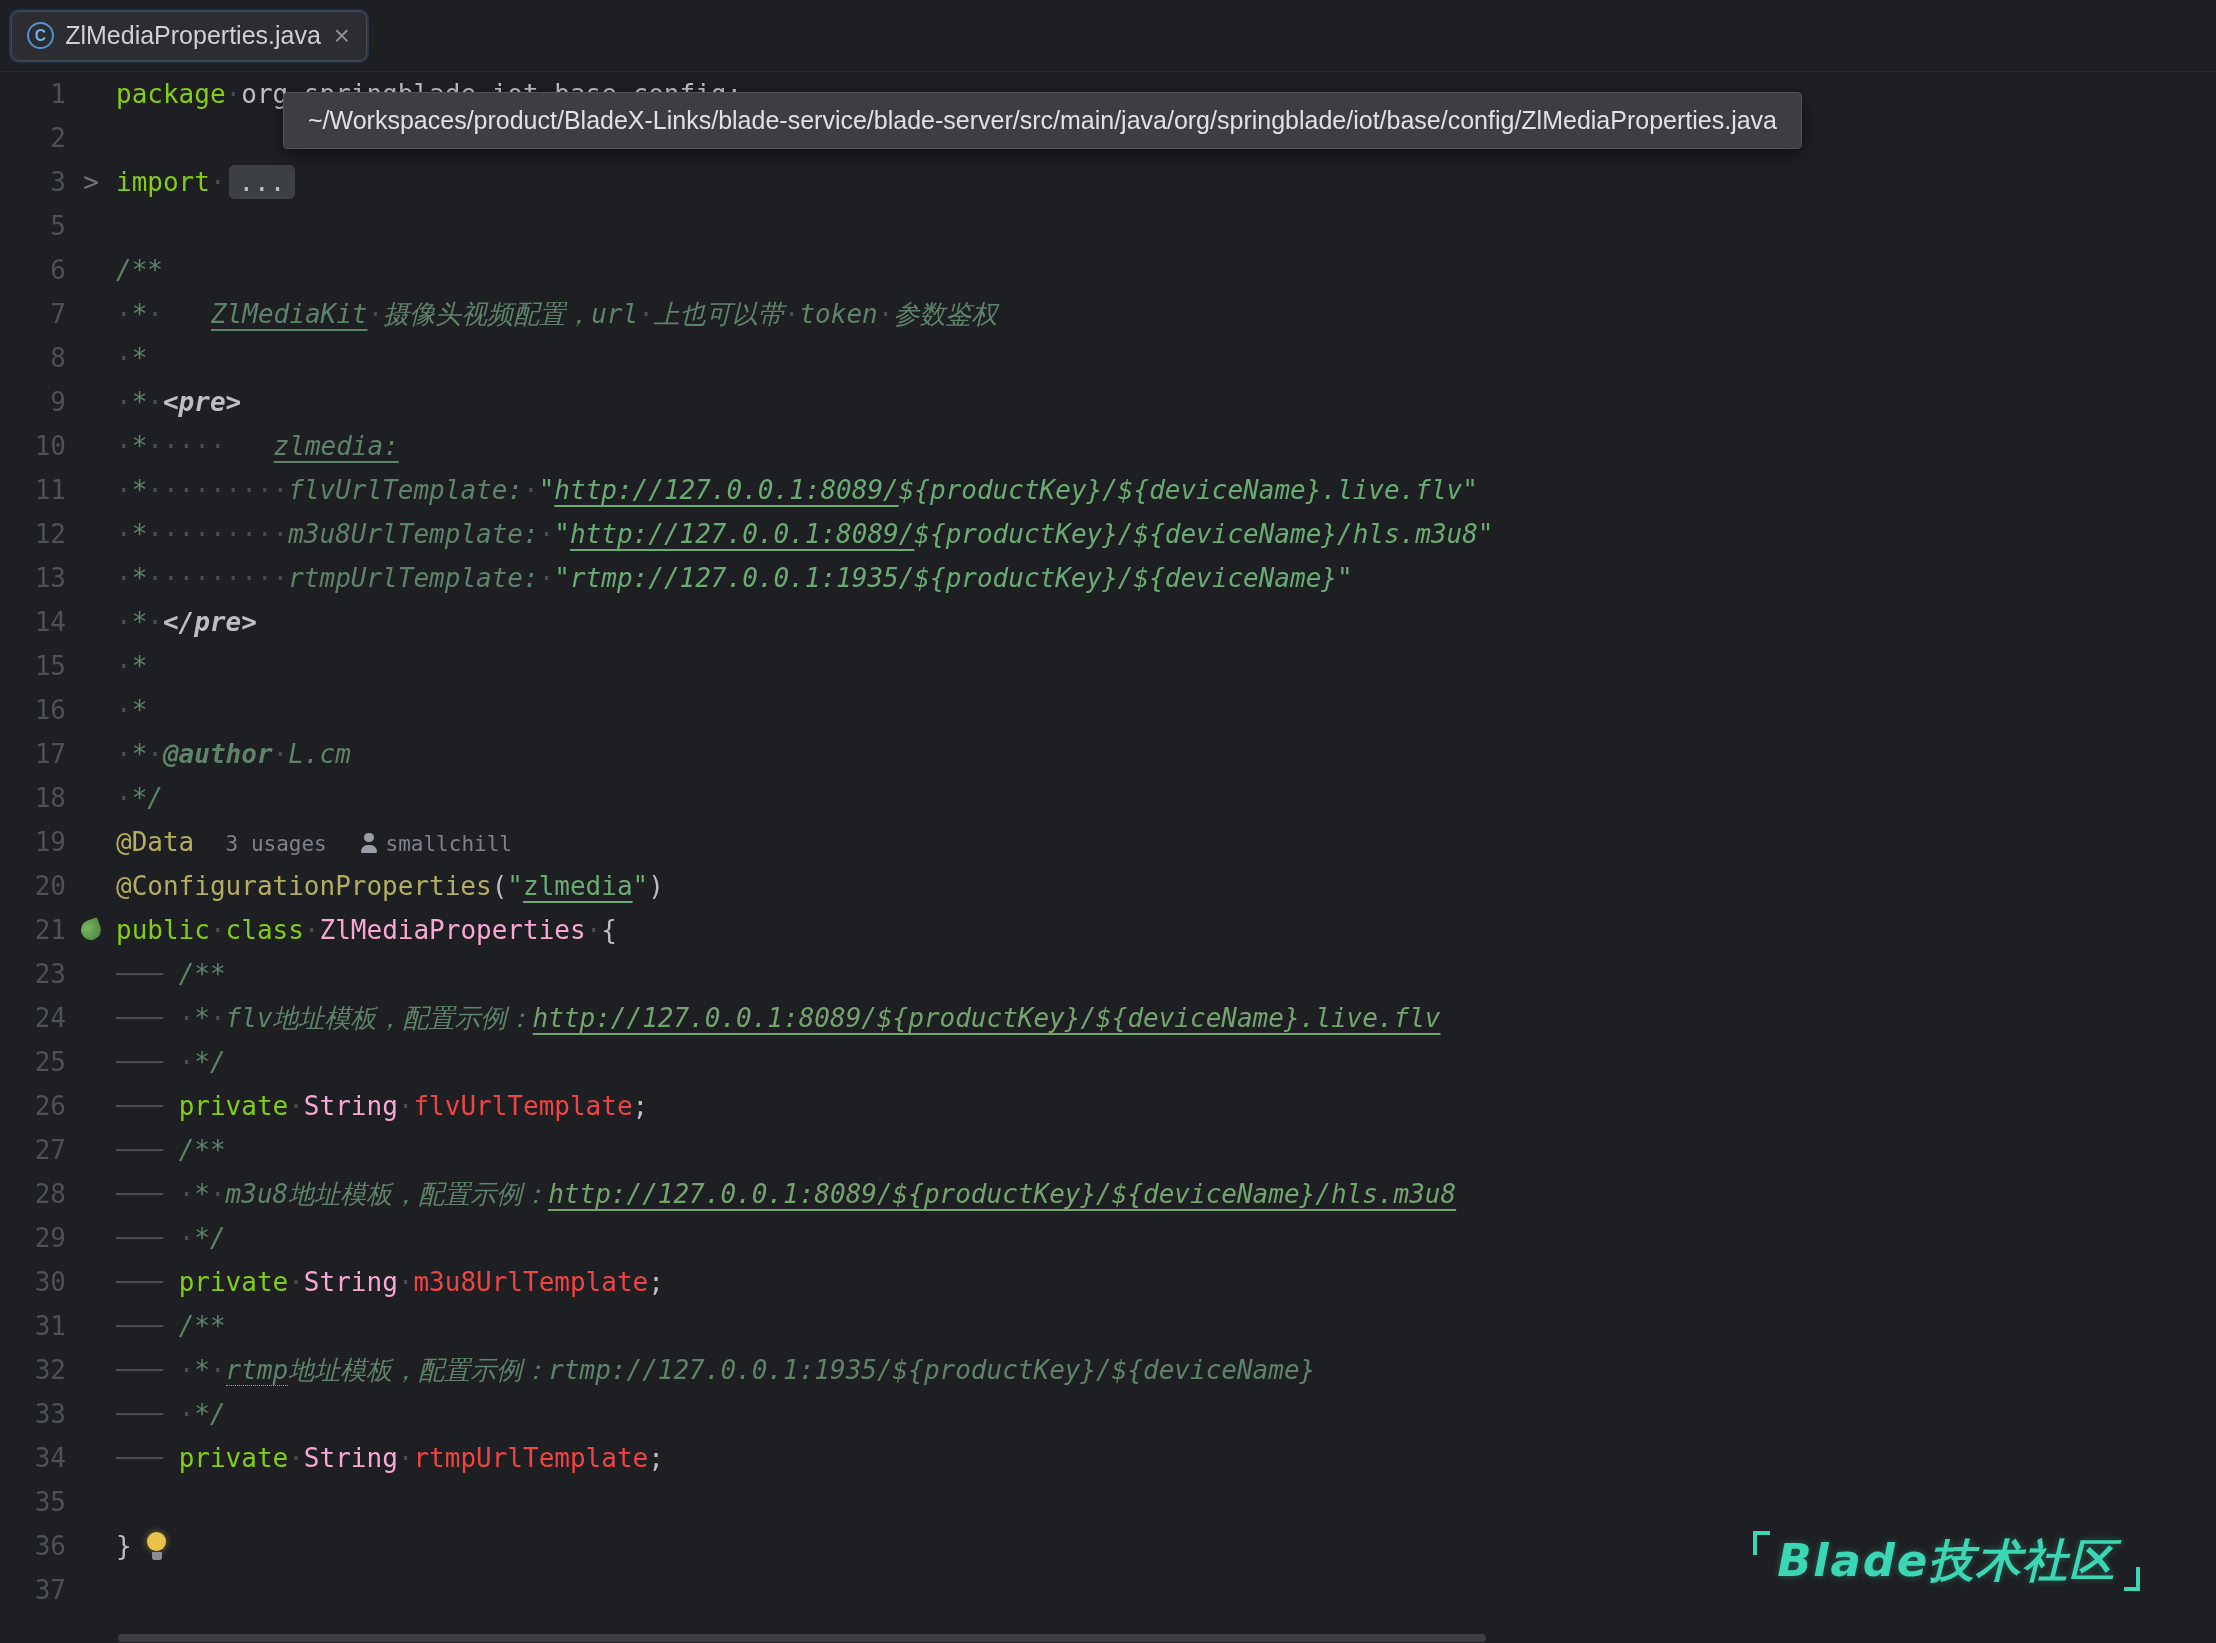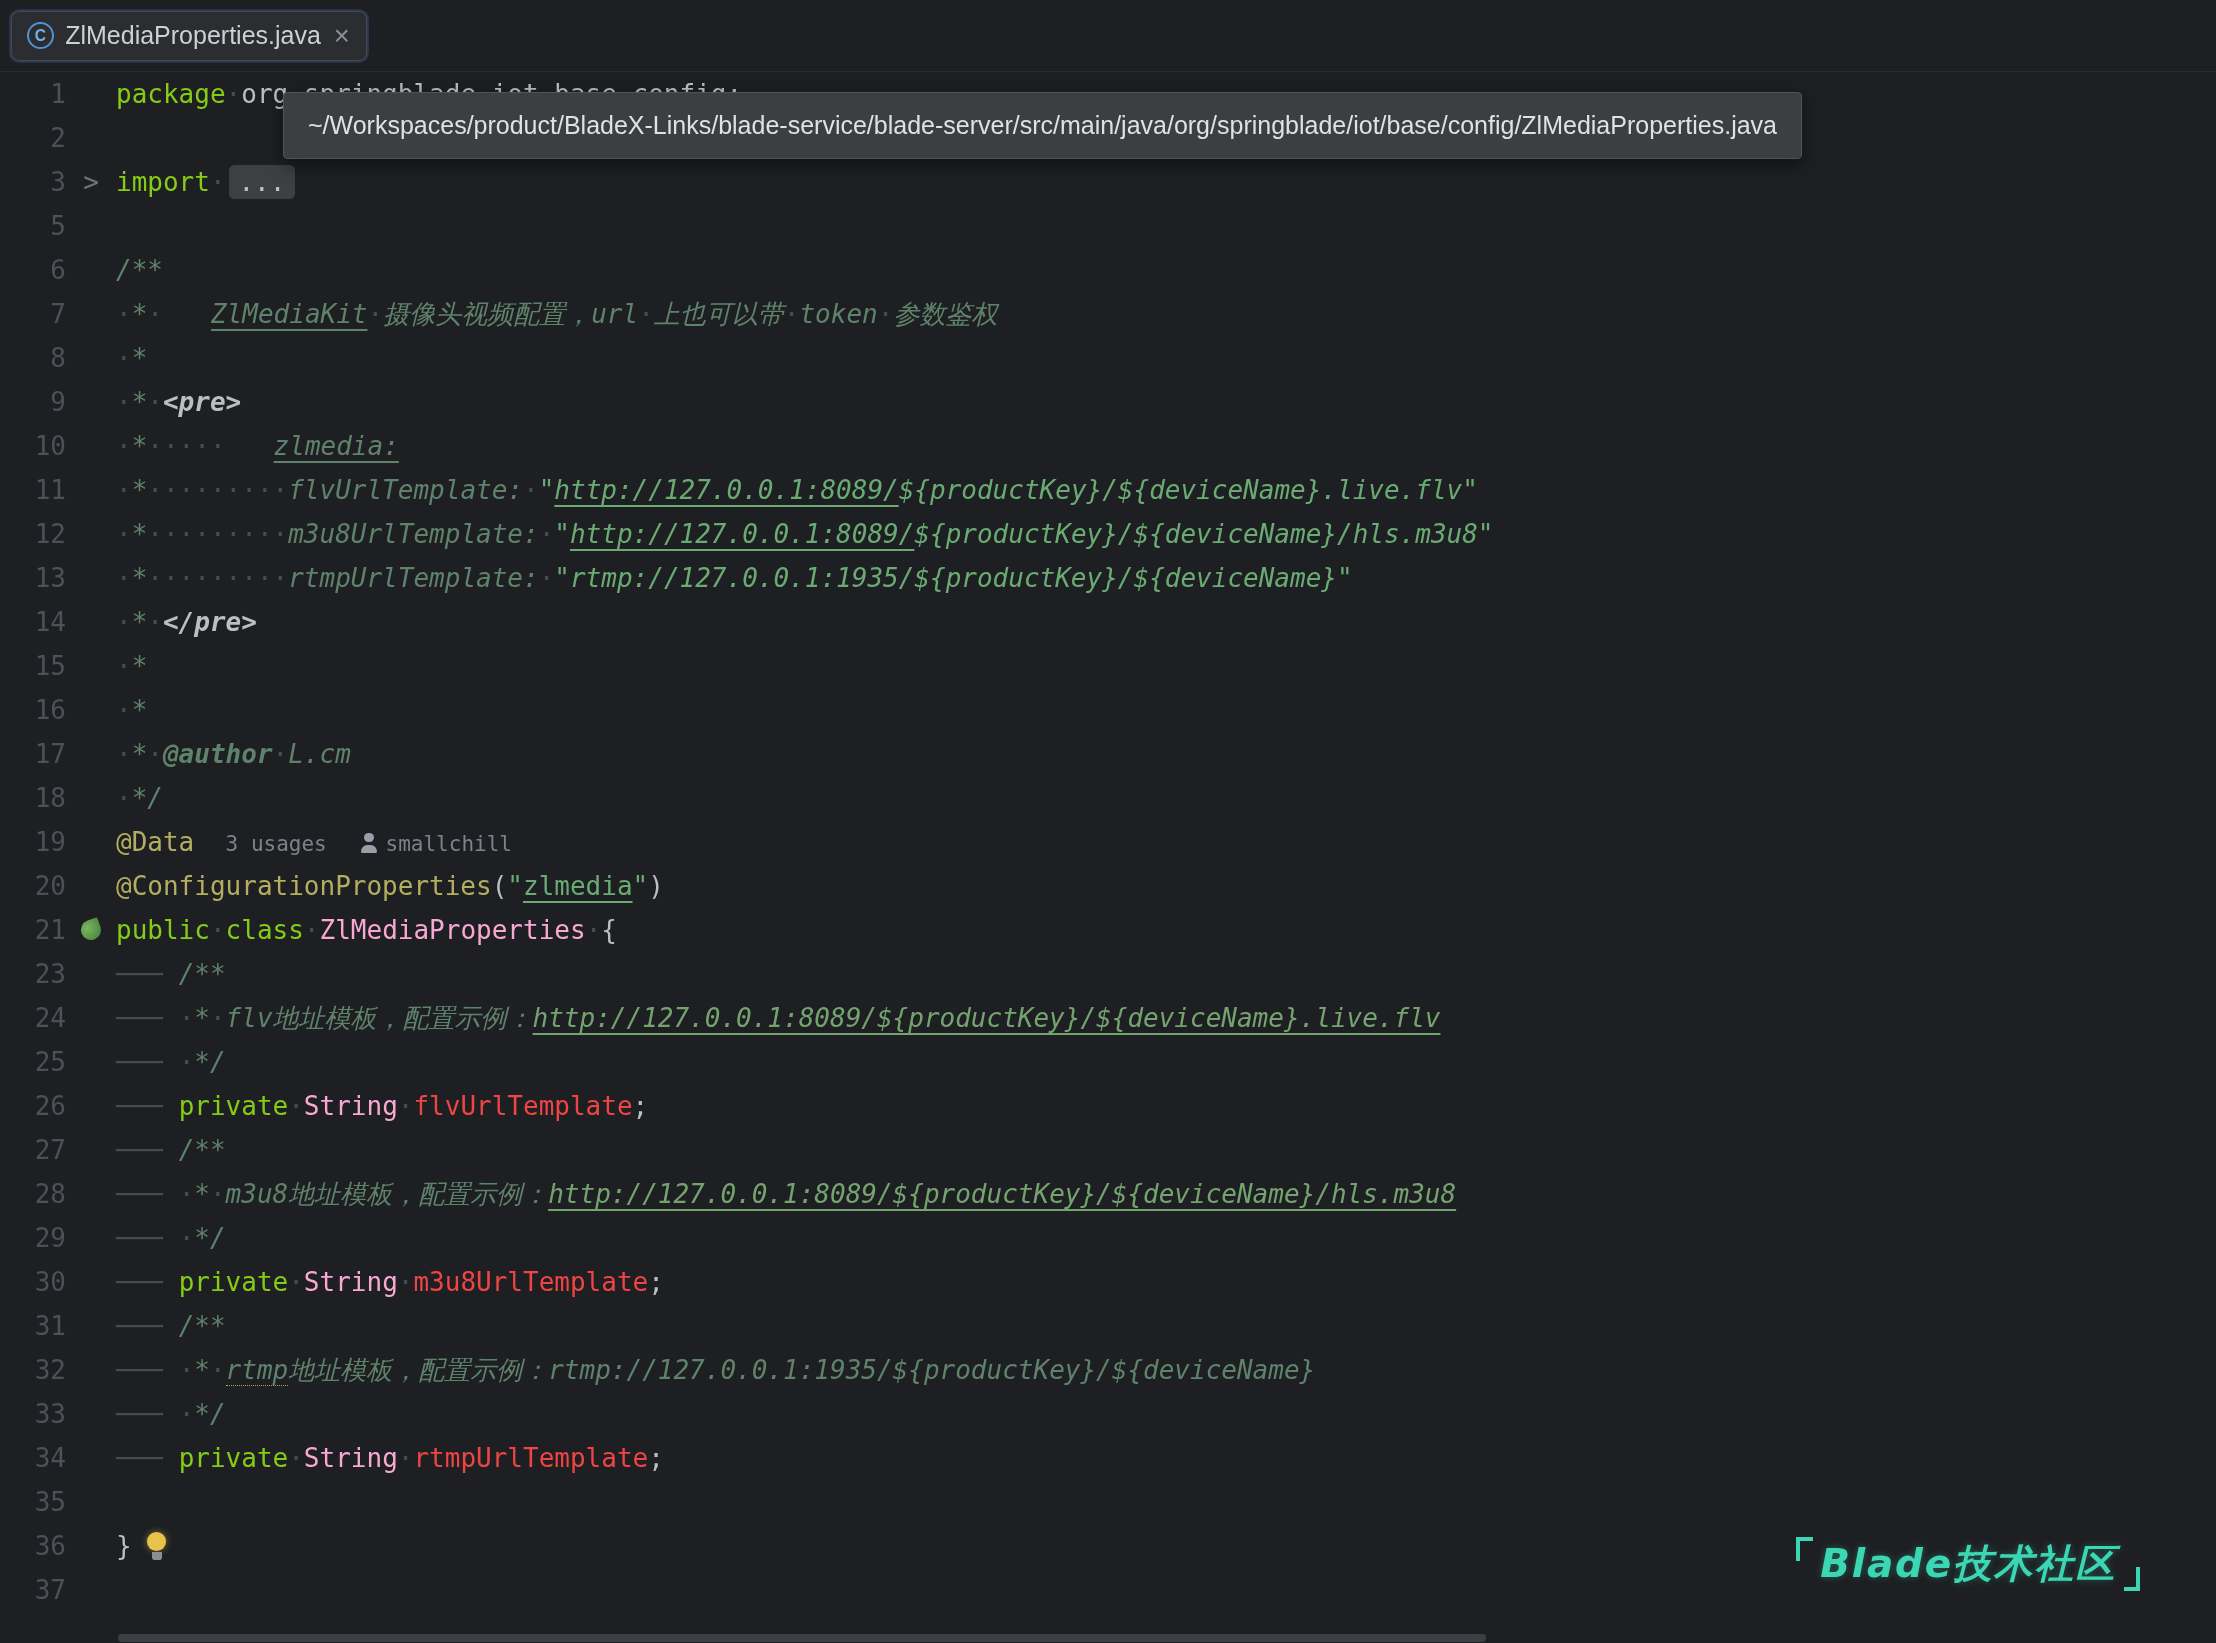--- a/index.html
+++ b/index.html
@@ -74,37 +74,37 @@
   .seg-user { display:inline-block; width:18.4px; height:22px; position:relative; margin:0 7.3px 0 1.8px; vertical-align:-2.8px; }
   .seg-user::before { content:""; position:absolute; top:0.9px; left:4.6px; width:9.2px; height:9.2px; border-radius:50%; background:#9a9ea6; }
   .seg-user::after  { content:""; position:absolute; bottom:0.9px; left:0.9px; width:16.5px; height:8.3px; border-radius:7.3px 7.3px 1.8px 1.8px; background:#9a9ea6; }
 
   .seg-bulb { display:inline-block; width:26px; height:33px; margin-left:13px; position:relative; vertical-align:-7.3px; cursor:pointer; }
   .seg-bulb::before { content:""; position:absolute; top:2.8px; left:2.8px; width:19px; height:19px; border-radius:50%; background:#e8c34b; box-shadow:0 0 7.3px rgba(232,195,75,.5); }
   .seg-bulb::after  { content:""; position:absolute; top:23px; left:7.3px; width:10px; height:7.3px; background:#8a8d92; border-radius:0 0 2.8px 2.8px; }
 
   
   #path-tooltip {
-    position:absolute; left:283px; top:92px; height:67px;
+    position:absolute; left:283px; top:92px; height:57px;
     display:flex; align-items:center; padding:0 24px;
     background:#3c3e42; border:0.9px solid #515358; border-radius:4.6px;
     box-shadow:0 5.5px 16.5px rgba(0,0,0,.45);
     color:#dfe1e5; font-size:25px; white-space:nowrap; z-index:20;
     font-family:"Liberation Sans","DejaVu Sans",sans-serif;
   }
 
   
   #watermark {
     position:absolute; right:77px; bottom:53px;
     display:flex; align-items:center; z-index:5;
     color:#3bd6b4; text-shadow:0 0 7.3px rgba(59,214,180,.35);
   }
   #watermark .br-tl { width:16.5px; height:24px; border-left:4.6px solid #3bd6b4; border-top:4.6px solid #3bd6b4; align-self:flex-start; margin-right:7.3px; }
   #watermark .br-br { width:16.5px; height:24px; border-right:4.6px solid #3bd6b4; border-bottom:4.6px solid #3bd6b4; align-self:flex-end; margin-left:7.3px; }
-  #watermark .wm-text { font-size:39px; font-weight:bold; font-style:italic; letter-spacing:1.8px;
+  #watermark .wm-text { font-size:45px; font-weight:bold; font-style:italic; letter-spacing:1.8px;
     font-family:"DejaVu Sans","Liberation Sans",sans-serif; }
 
   
   #hscroll-thumb {
     position:absolute; left:118px; bottom:1.8px; width:1368px; height:8.3px;
     background:#54575c; opacity:.55; border-radius:4.6px; z-index:6;
   }
 </style>
 </head>
 <body>

